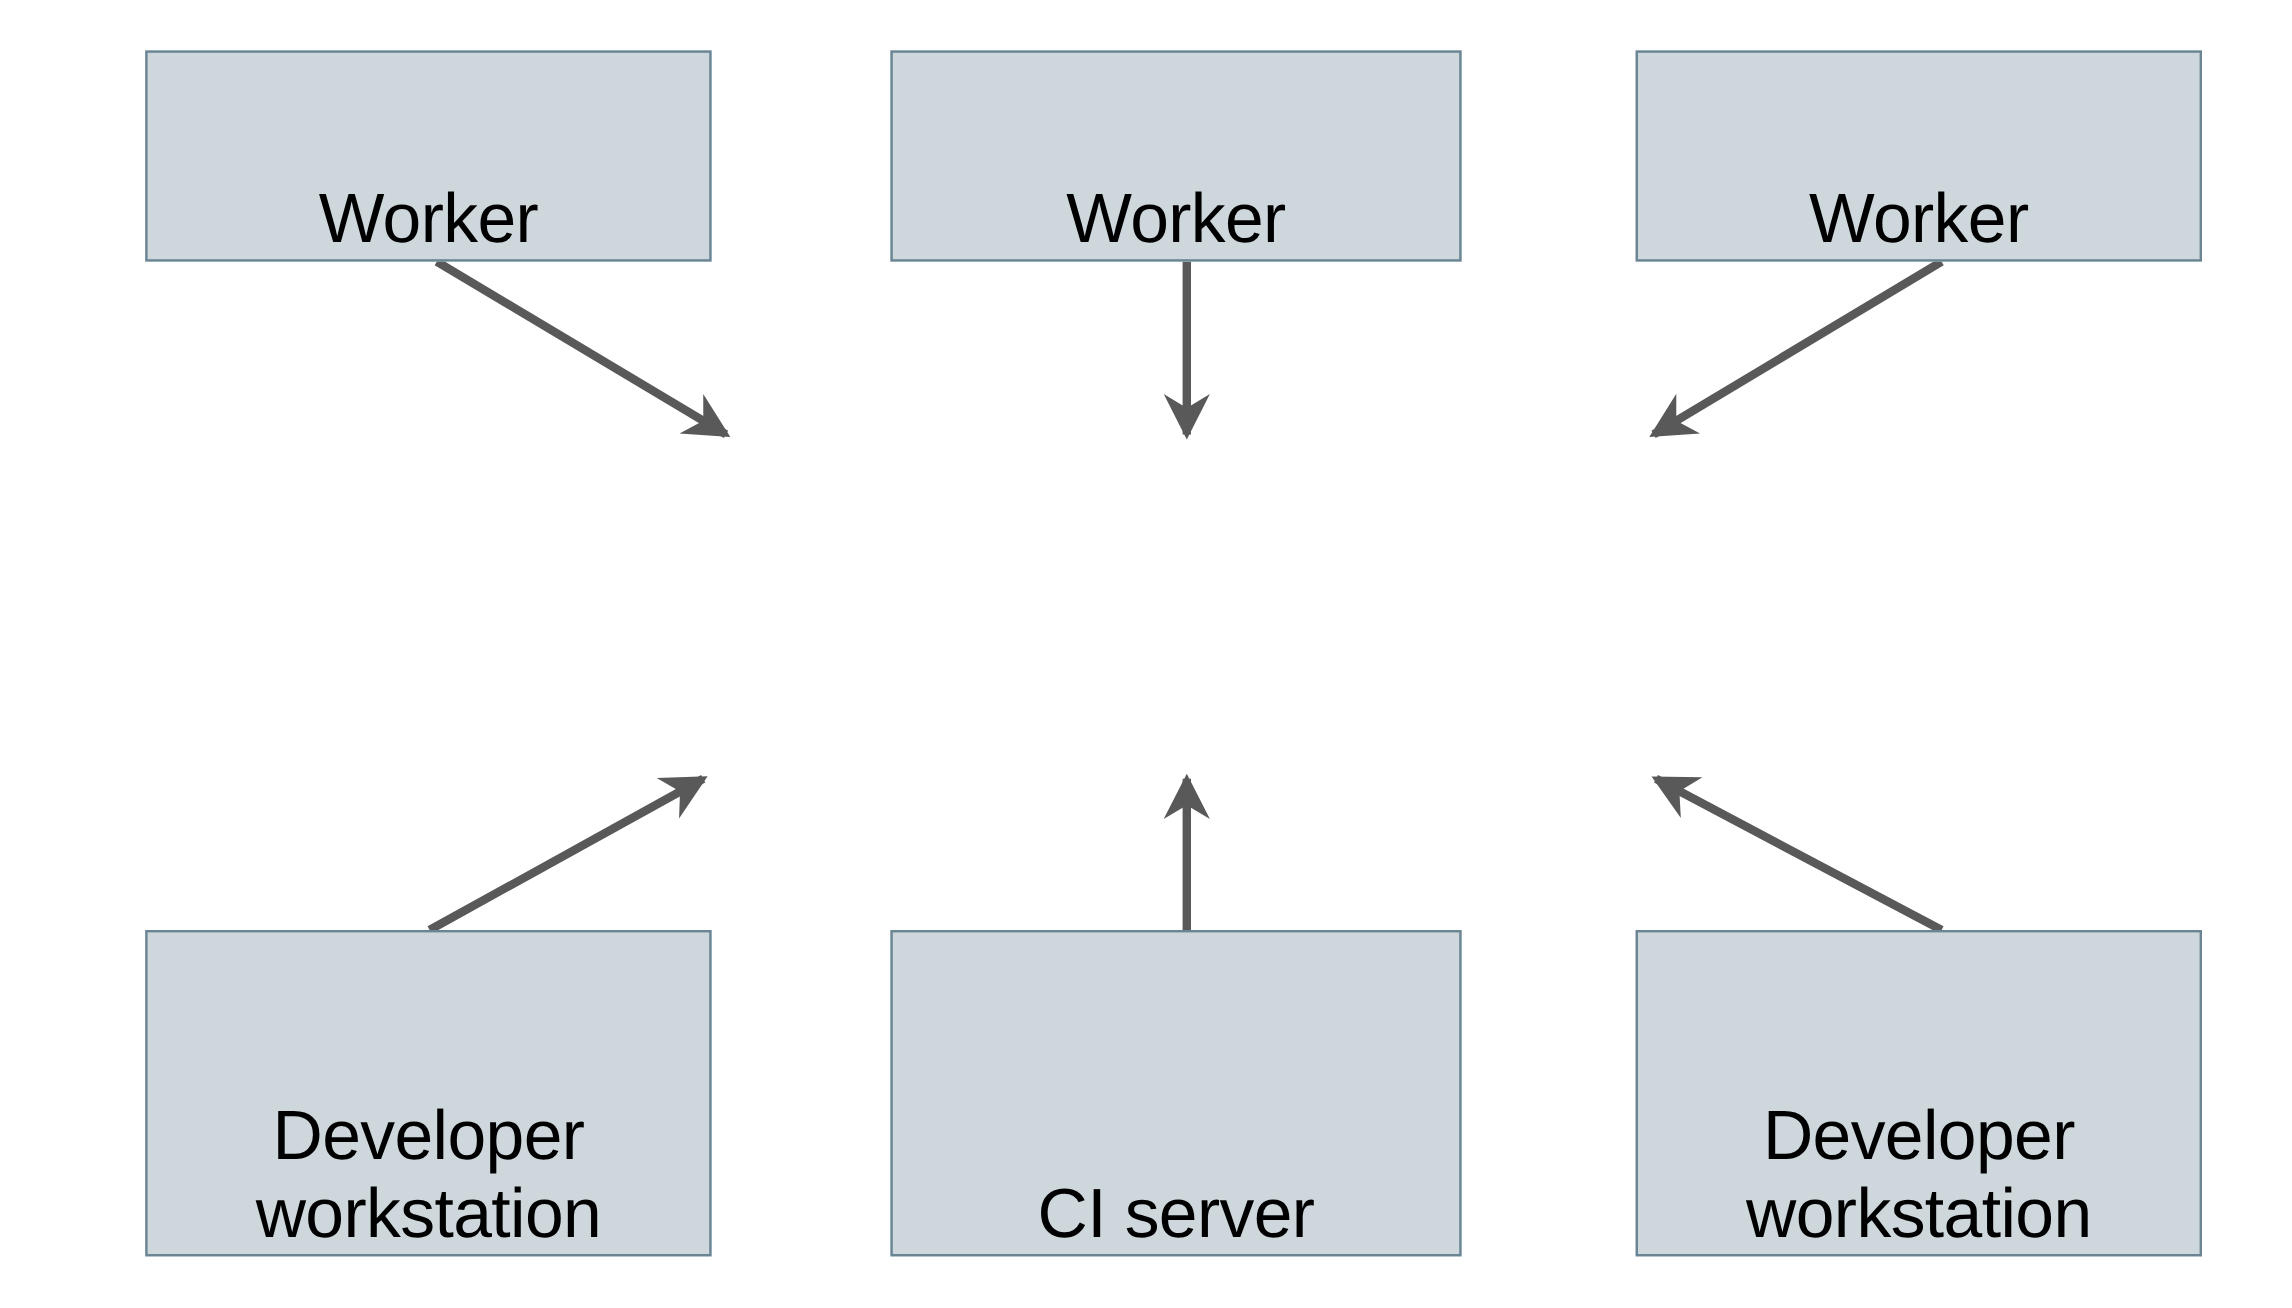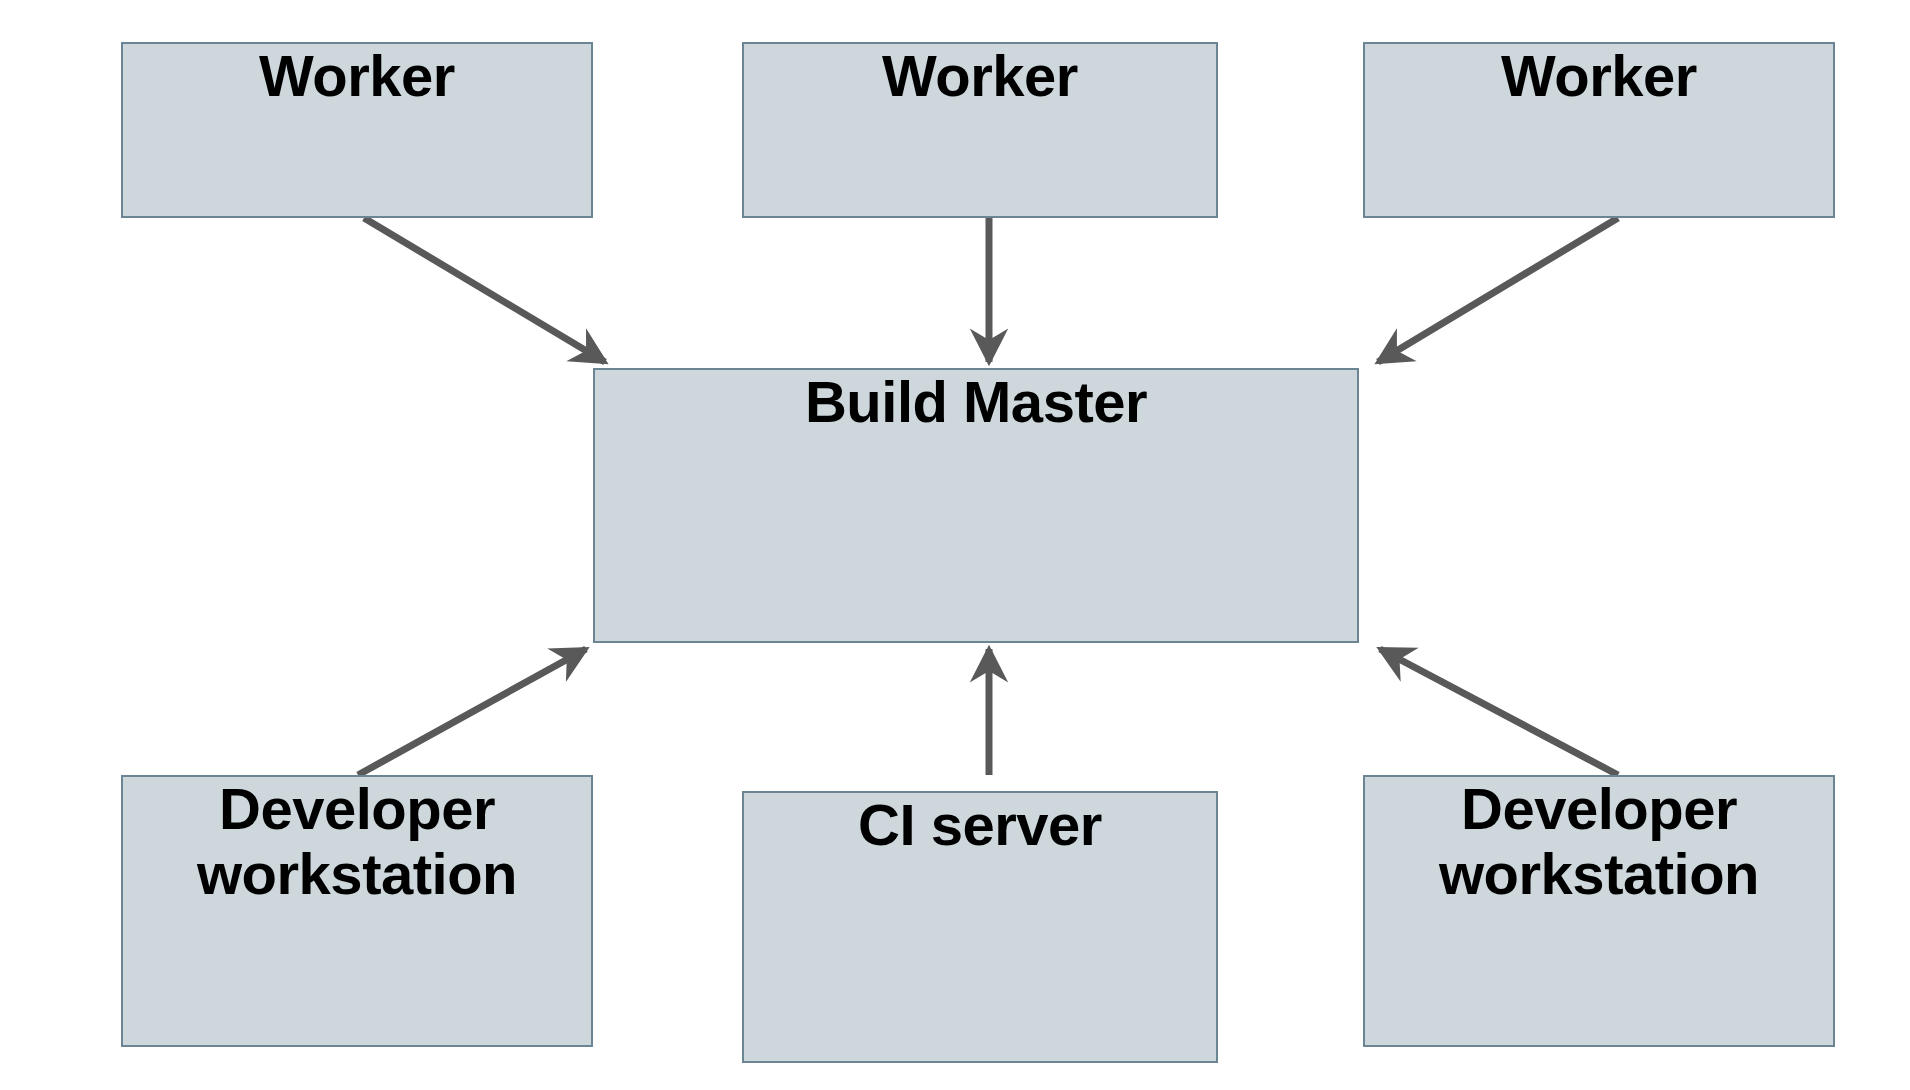--- a/index.html
+++ b/index.html
@@ -25,26 +25,26 @@
     width: 1910px;
     height: 1090px;
     pointer-events: none;
   }
   .node {
     position: absolute;
     box-sizing: border-box;
     background: #ced8dc;
     border: 2px solid #6b8595;
     display: flex;
-    align-items: flex-start;
+    align-items: flex-end;
     justify-content: center;
     text-align: center;
     color: #000000;
     font-family: "Liberation Sans", sans-serif;
-    font-weight: 700;
+    font-weight: 400;
     letter-spacing: -0.5px;
     line-height: 1.12;
     z-index: 2;
   }
   .node-label {
     display: block;
     white-space: pre-line;
     padding: 0 10px;
   }
   .node-worker {
@@ -83,30 +83,27 @@
   </div>
 
   <div class="node node-worker" style="left: 742px; top: 42px; width: 476px; height: 176px; background: rgb(206, 216, 220); border-color: rgb(107, 133, 149); border-width: 2px; color: rgb(0, 0, 0);">
     <span class="node-label">Worker</span>
   </div>
 
   <div class="node node-worker" style="left: 1363px; top: 42px; width: 472px; height: 176px; background: rgb(206, 216, 220); border-color: rgb(107, 133, 149); border-width: 2px; color: rgb(0, 0, 0);">
     <span class="node-label">Worker</span>
   </div>
 
-  <div class="node node-master" style="left: 593px; top: 368px; width: 766px; height: 275px; background: rgb(206, 216, 220); border-color: rgb(107, 133, 149); border-width: 2px; color: rgb(0, 0, 0);">
-    <span class="node-label">Build Master</span>
-  </div>
 
   <div class="node node-wide" style="left: 121px; top: 775px; width: 472px; height: 272px; background: rgb(206, 216, 220); border-color: rgb(107, 133, 149); border-width: 2px; color: rgb(0, 0, 0);">
     <span class="node-label">Developer
 workstation</span>
   </div>
 
-  <div class="node node-wide" style="left: 742px; top: 775px; width: 476px; height: 272px; background: rgb(206, 216, 220); border-color: rgb(107, 133, 149); border-width: 2px; color: rgb(0, 0, 0); margin-top: 16px;">
+  <div class="node node-wide" style="left: 742px; top: 775px; width: 476px; height: 272px; background: rgb(206, 216, 220); border-color: rgb(107, 133, 149); border-width: 2px; color: rgb(0, 0, 0);">
     <span class="node-label">CI server</span>
   </div>
 
   <div class="node node-wide" style="left: 1363px; top: 775px; width: 472px; height: 272px; background: rgb(206, 216, 220); border-color: rgb(107, 133, 149); border-width: 2px; color: rgb(0, 0, 0);">
     <span class="node-label">Developer
 workstation</span>
   </div>
 
 </div>
 

